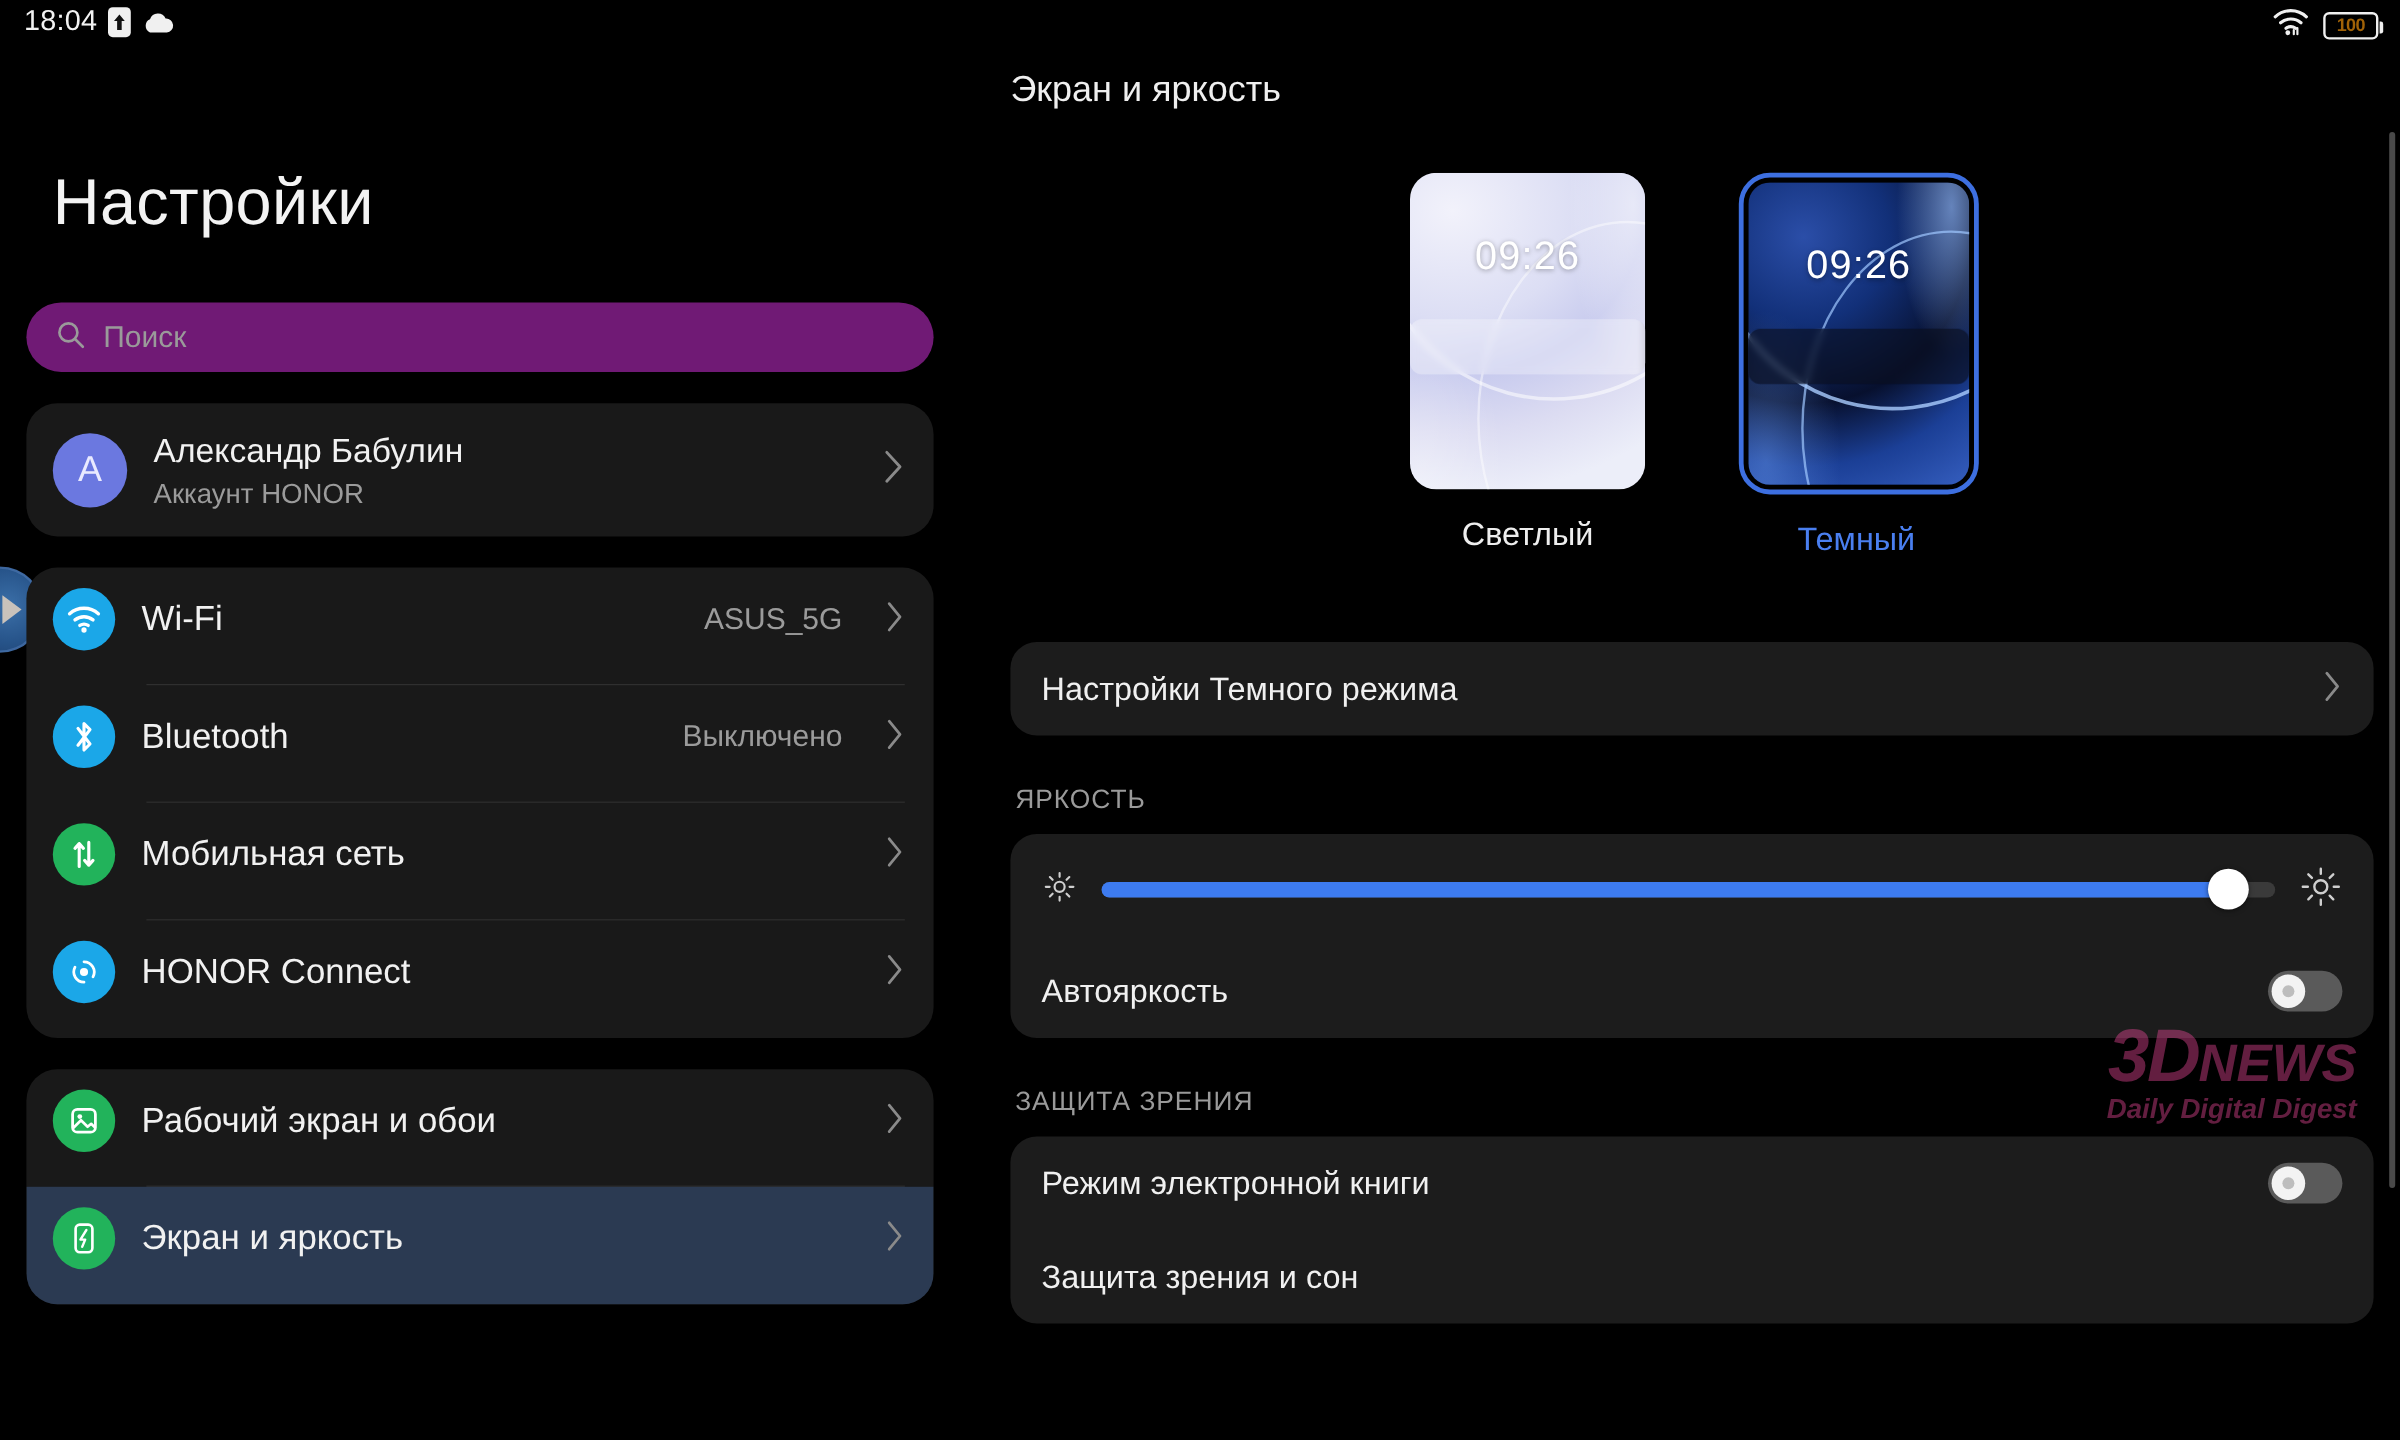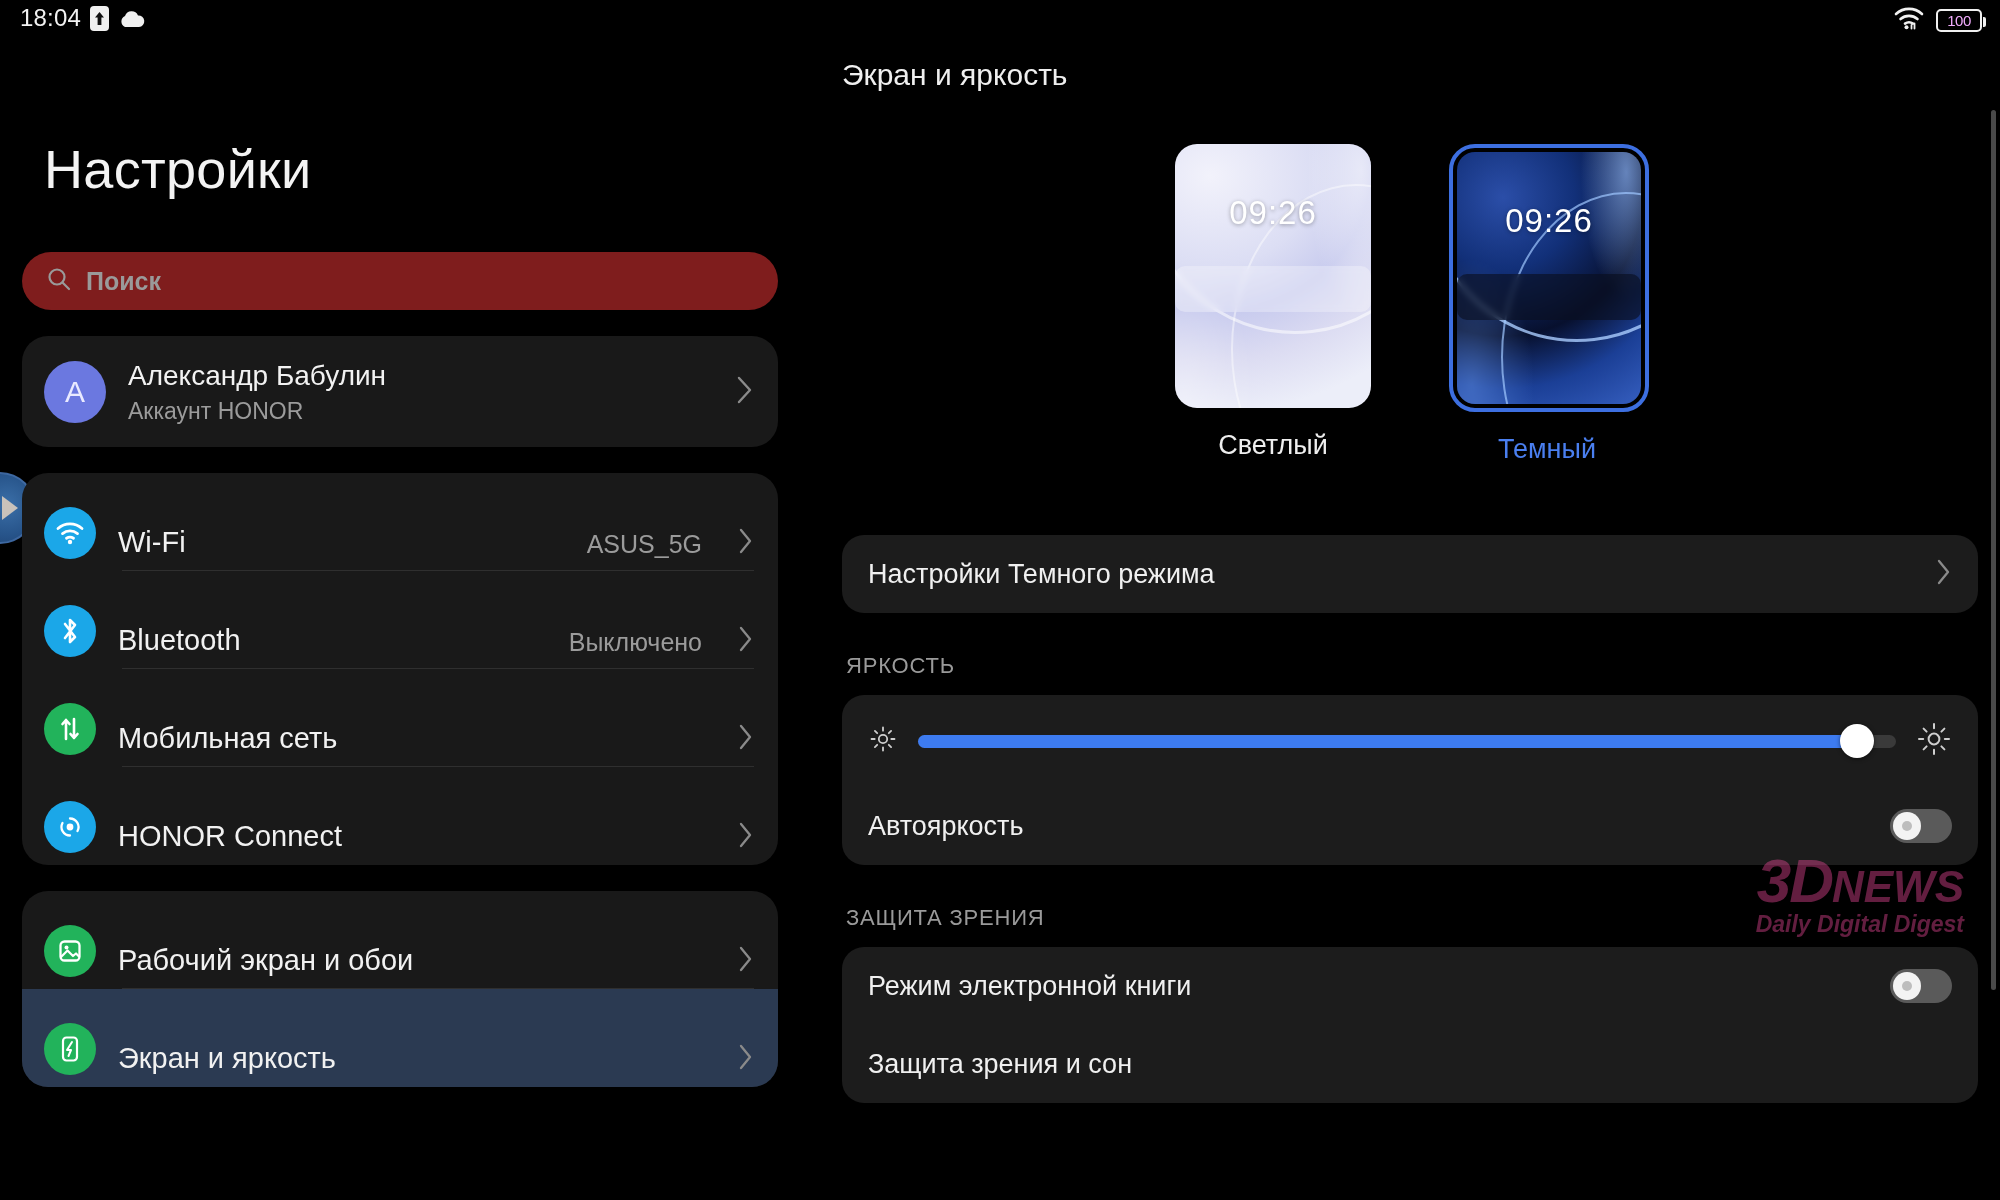--- a/index.html
+++ b/index.html
@@ -24,58 +24,58 @@
   .sb-cloud { width:27px; height:19px; position:relative; }
   .sb-right { position:absolute; right:18px; top:7px; display:flex; align-items:center; gap:12px; }
   .batt {
     width:46px; height:23px; border:2.5px solid #f0f0f0; border-radius:5px;
     display:flex; align-items:center; justify-content:center; position:relative;
   }
   .batt::after {
     content:''; position:absolute; right:-6px; top:6px; width:3.5px; height:10px;
     background:#f0f0f0; border-radius:0 2px 2px 0;
   }
-  .batt span { font-size:15px; color:#f0abfc; font-weight:normal; letter-spacing:-0.5px; }
+  .batt span { font-size:15px; color:#a16207; font-weight:bold; letter-spacing:-0.5px; }
 
   
   .gesture-handle {
     position:absolute; left:-36px; top:472px; width:72px; height:72px; border-radius:50%;
     background: radial-gradient(circle at 60% 45%, #3b6fa8 0%, #27548a 55%, #1c3d6b 100%);
     border:2px solid rgba(90,130,190,.45);
     display:flex; align-items:center; justify-content:center;
   }
   .gesture-handle .tri {
     margin-left:20px; width:0; height:0;
     border-top:12px solid transparent; border-bottom:12px solid transparent;
     border-left:16px solid #c9c2bb;
   }
 
   
   .sidebar { position:absolute; left:0; top:40px; width:800px; height:1160px; padding:0 22px; }
   .app-title { color:#f3f3f3; font-size:54px; font-weight:400; margin:98px 0 0 22px; letter-spacing:.3px; }
 
   .search-box {
-    margin-top:52px; height:58px; background:#7f1d1d; border-radius:29px;
-    display:flex; align-items:center; padding:0 24px; gap:14px;font-weight:bold;
+    margin-top:52px; height:58px; background:#701a75; border-radius:29px;
+    display:flex; align-items:center; padding:0 24px; gap:14px;
   }
   .search-box .ph { color:#9a9a9a; font-size:25px; }
 
   .card { background:#191919; border-radius:26px; margin-top:26px; overflow:hidden; }
 
   .account-row { display:flex; align-items:center; padding:22px 24px 22px 22px; gap:22px; }
   .avatar {
     width:62px; height:62px; border-radius:50%;
     background:#6b78e0; color:#e9eaff; font-size:30px;
     display:flex; align-items:center; justify-content:center; flex:0 0 auto;
   }
   .acct-txt { flex:1; min-width:0; }
   .acct-name { color:#f2f2f2; font-size:28px; line-height:1.25; }
   .acct-sub { color:#9b9b9b; font-size:23px; margin-top:5px; }
 
-  .nav-row { display:flex; align-items:flex-end; height:98px; padding:0 24px 12px 22px; gap:22px; position:relative; }
+  .nav-row { display:flex; align-items:center; height:98px; padding:0 24px 12px 22px; gap:22px; position:relative; }
   .nav-row.sel { background:#2b3a52; }
   .nav-row .sep {
     position:absolute; left:100px; right:24px; bottom:0; height:1px; background:#2f2f2f;
   }
   .nav-row:last-child .sep { display:none; }
   .ic {
     width:52px; height:52px; border-radius:50%; flex:0 0 auto;
     display:flex; align-items:center; justify-content:center;
   }
   .ic.cyan { background:#1ba7e8; }

